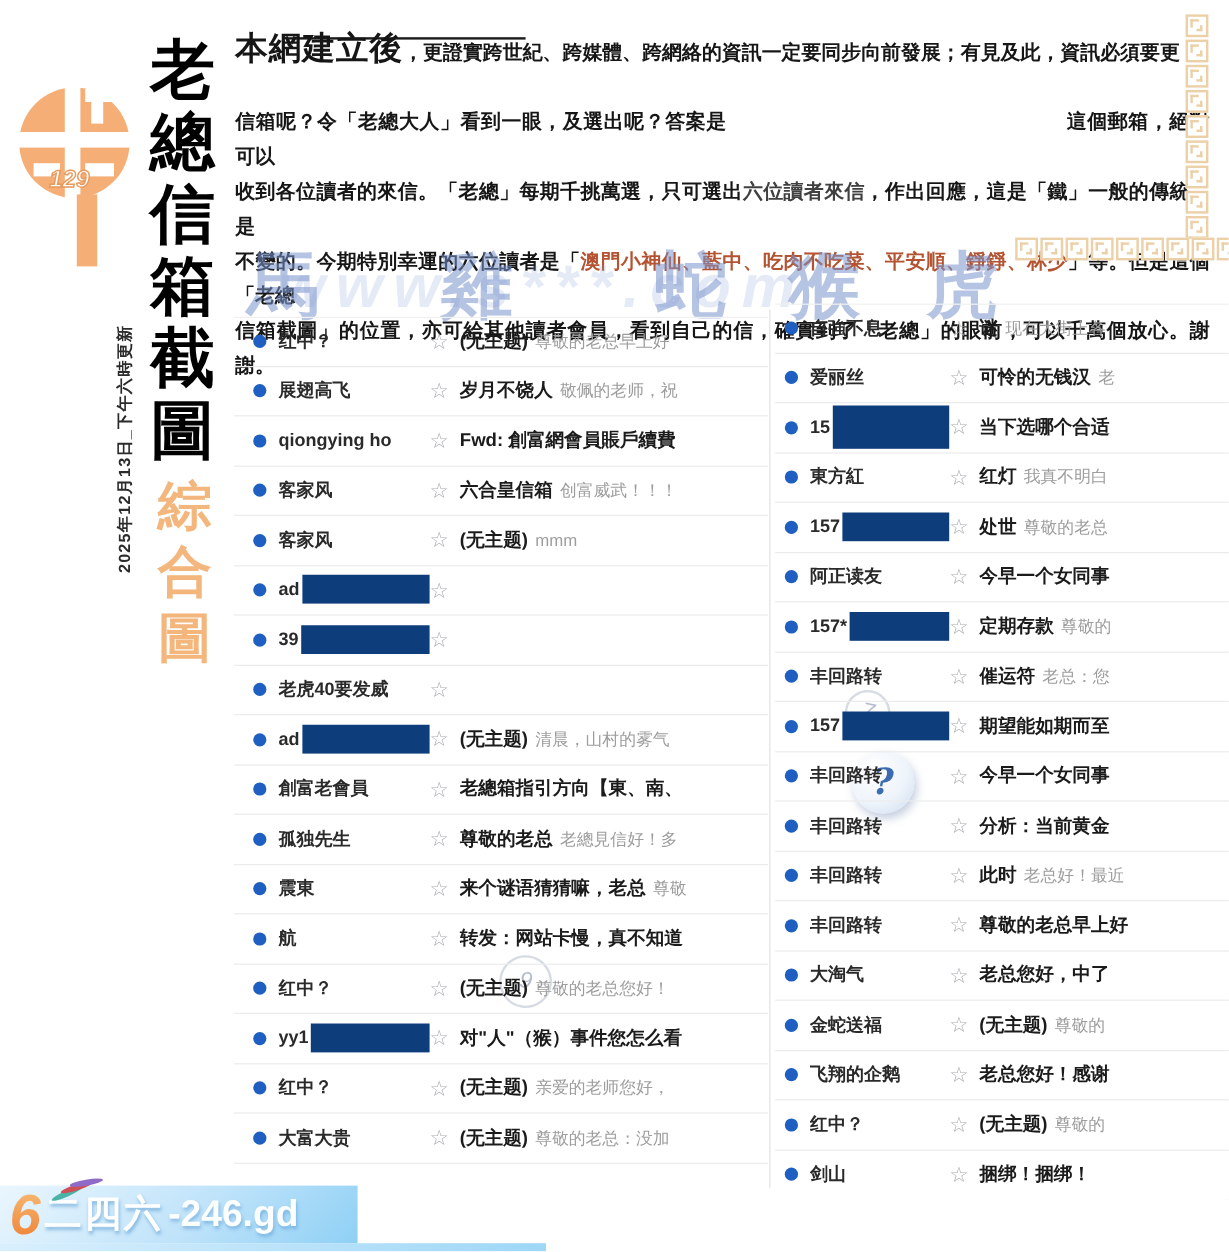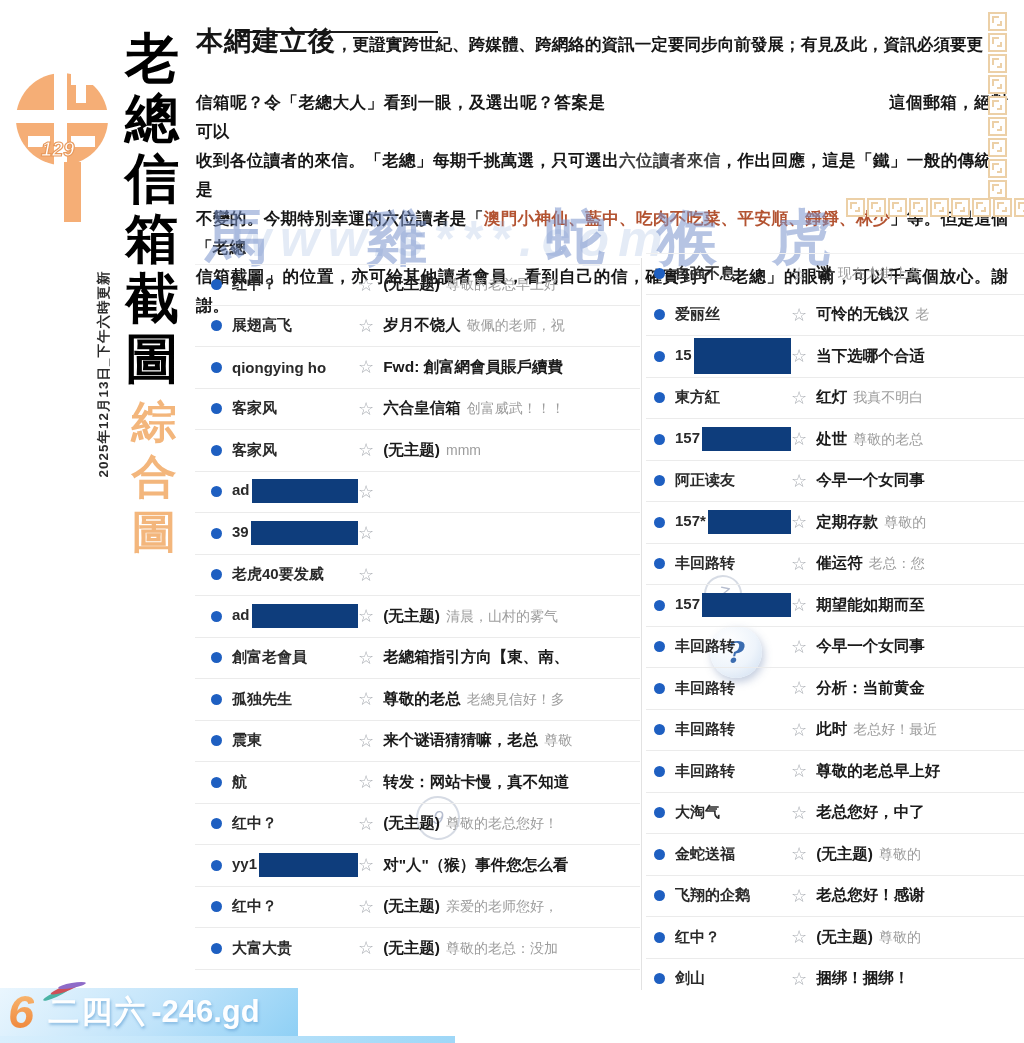--- a/index.html
+++ b/index.html
@@ -74,21 +74,21 @@
           background:linear-gradient(90deg,#d9effd,#9ed7f7);}
   .logo6{font-size:47px;font-weight:800;font-style:italic;margin-left:8px;
          background:linear-gradient(180deg,#f9bd77,#ee7f33);
          -webkit-background-clip:text;background-clip:text;color:transparent;line-height:48px;}
   .feathers{position:absolute;left:42px;top:-4px;width:46px;height:16px;}
   .feather{position:absolute;width:28px;height:5px;border-radius:50%;}
   .f1{background:#4ab3a5;transform:rotate(-24deg);left:0;top:8px;}
   .f2{background:#cf4f57;transform:rotate(-18deg);left:8px;top:3px;}
   .f3{background:#8e6bc8;transform:rotate(-10deg);left:16px;top:-1px;}
   .brand-cn{font-family:"DejaVu Serif",serif;font-size:31px;font-weight:bold;color:#fff;
-            margin-left:14px;letter-spacing:2px;text-shadow:1px 2px 3px rgba(70,140,200,.55);}
+            margin-left:3px;letter-spacing:2px;text-shadow:1px 2px 3px rgba(70,140,200,.55);}
   .brand-dm{font-size:31px;font-weight:bold;color:#fdfeff;margin-left:4px;
             text-shadow:1px 2px 3px rgba(70,140,200,.45);}
 </style>
 </head>
 <body>
 
 <div class="page">
 
   <svg class="emblem" viewBox="0 0 96 182">
     <circle cx="48" cy="75" r="46" fill="#f5ae76"></circle>

